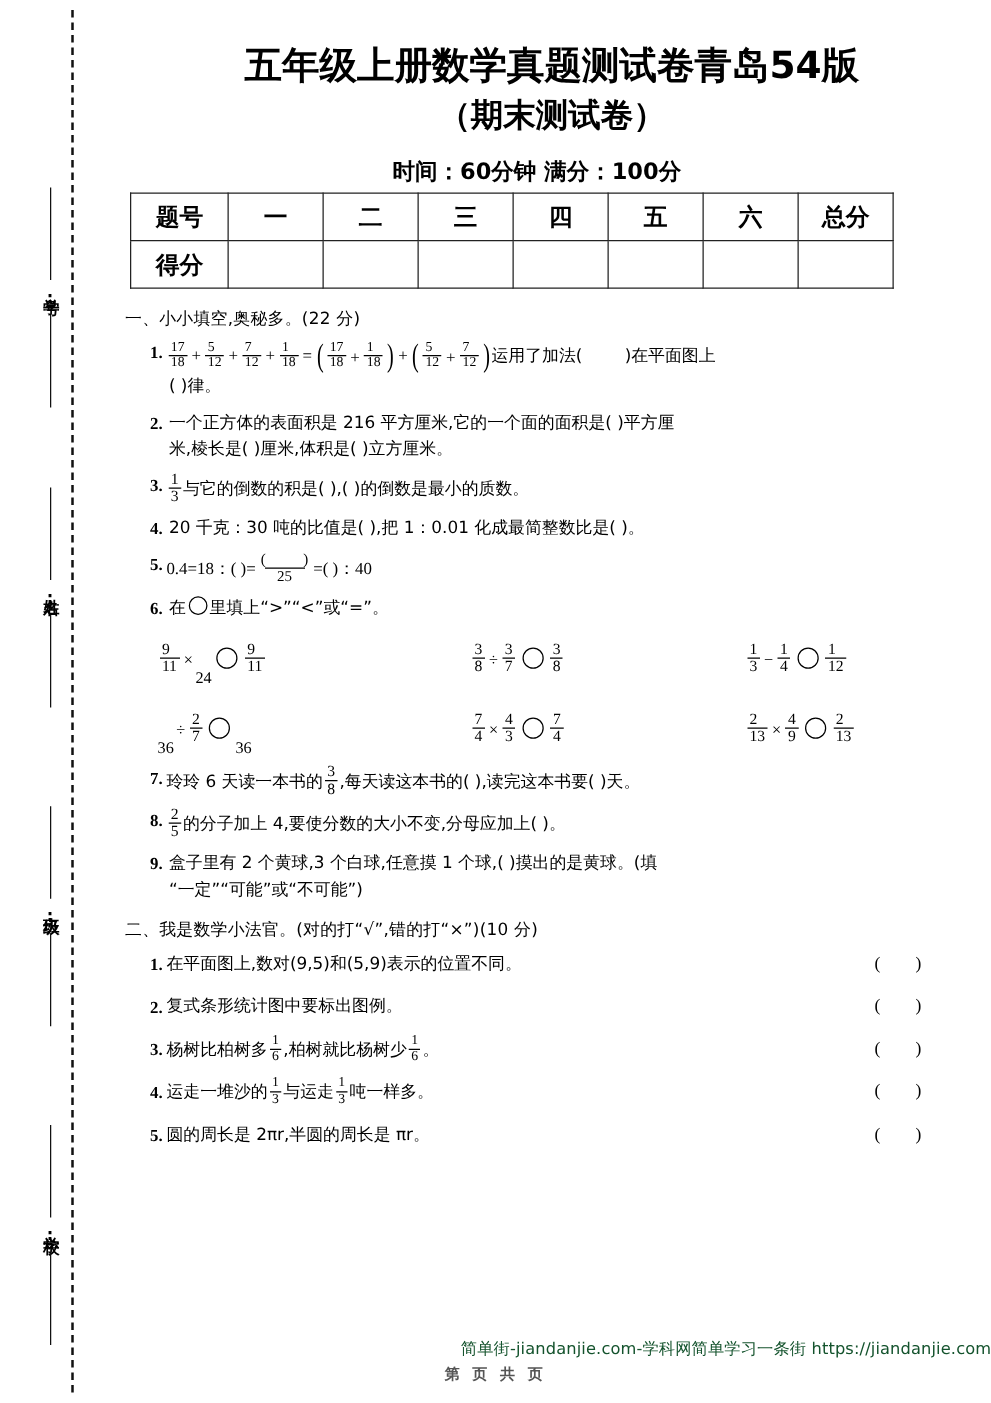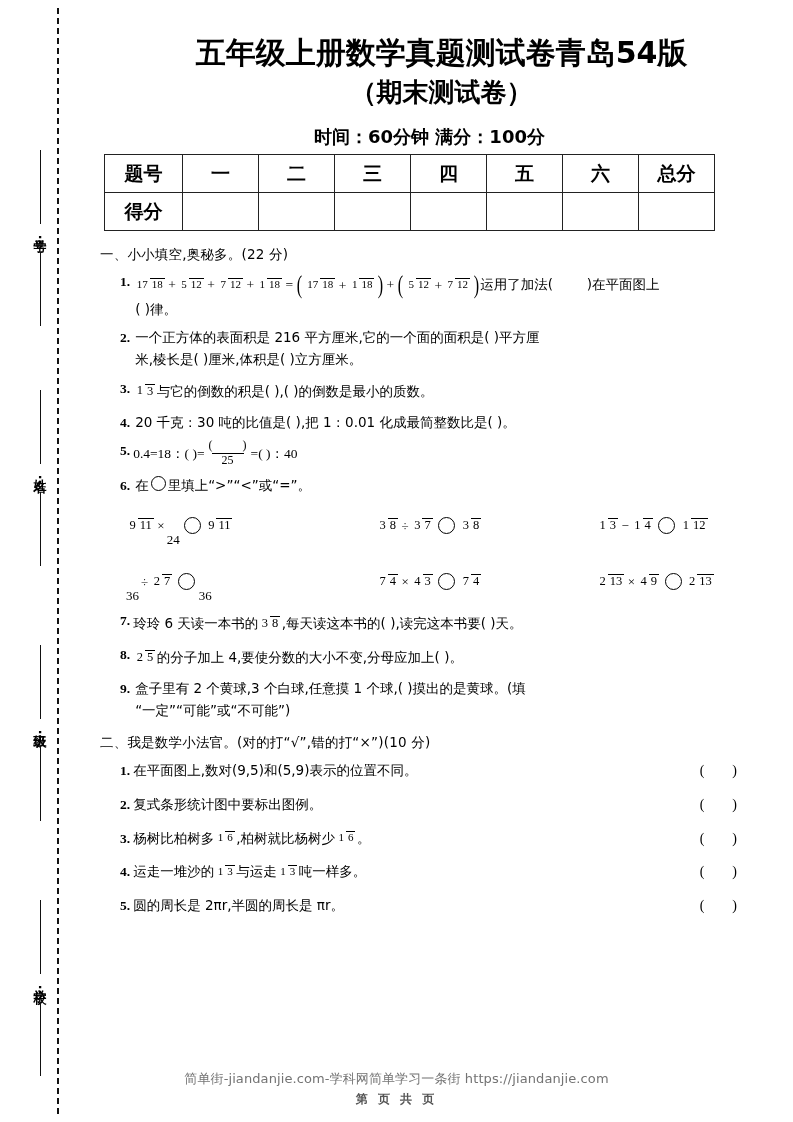--- a/index.html
+++ b/index.html
@@ -131,22 +131,22 @@
     padding-top: 1px;
   }
   .q-body { flex: 1 1 auto; }
 
   .ln { display: block; line-height: 2.0; }
   .ln2 { display: block; line-height: 1.6; padding-left: 2px; }
 
   
   .fr {
     display: inline-flex;
-    flex-direction: row;
-    align-items: center;
+    flex-direction: column;
+    align-items: flex-start;
     vertical-align: middle;
     font-family: "Liberation Serif", serif;
     font-size: 11px;
     line-height: 1.05;
     margin: 0 1.5px;
     position: relative;
     top: -1px;
   }
   .fr .num { padding: 0 2px; }
   .fr .den { padding: 0 2px; border-top: 1px solid #000; }
@@ -243,22 +243,23 @@
   
   .footer {
     position: absolute;
     left: 0; right: 0;
     bottom: 14px;
     text-align: center;
   }
   .footer-site {
     font-family: "DejaVu Sans", sans-serif;
     font-size: 13px;
-    color: #737373;
+    color: #14532d;
     letter-spacing: 0.1px;
+    text-align: right;
   }
   .footer-page {
     font-family: "DejaVu Sans", sans-serif;
     font-size: 12px;
     color: #555;
     font-weight: bold;
     letter-spacing: 3px;
     margin-top: 3px;
   }
 </style>

